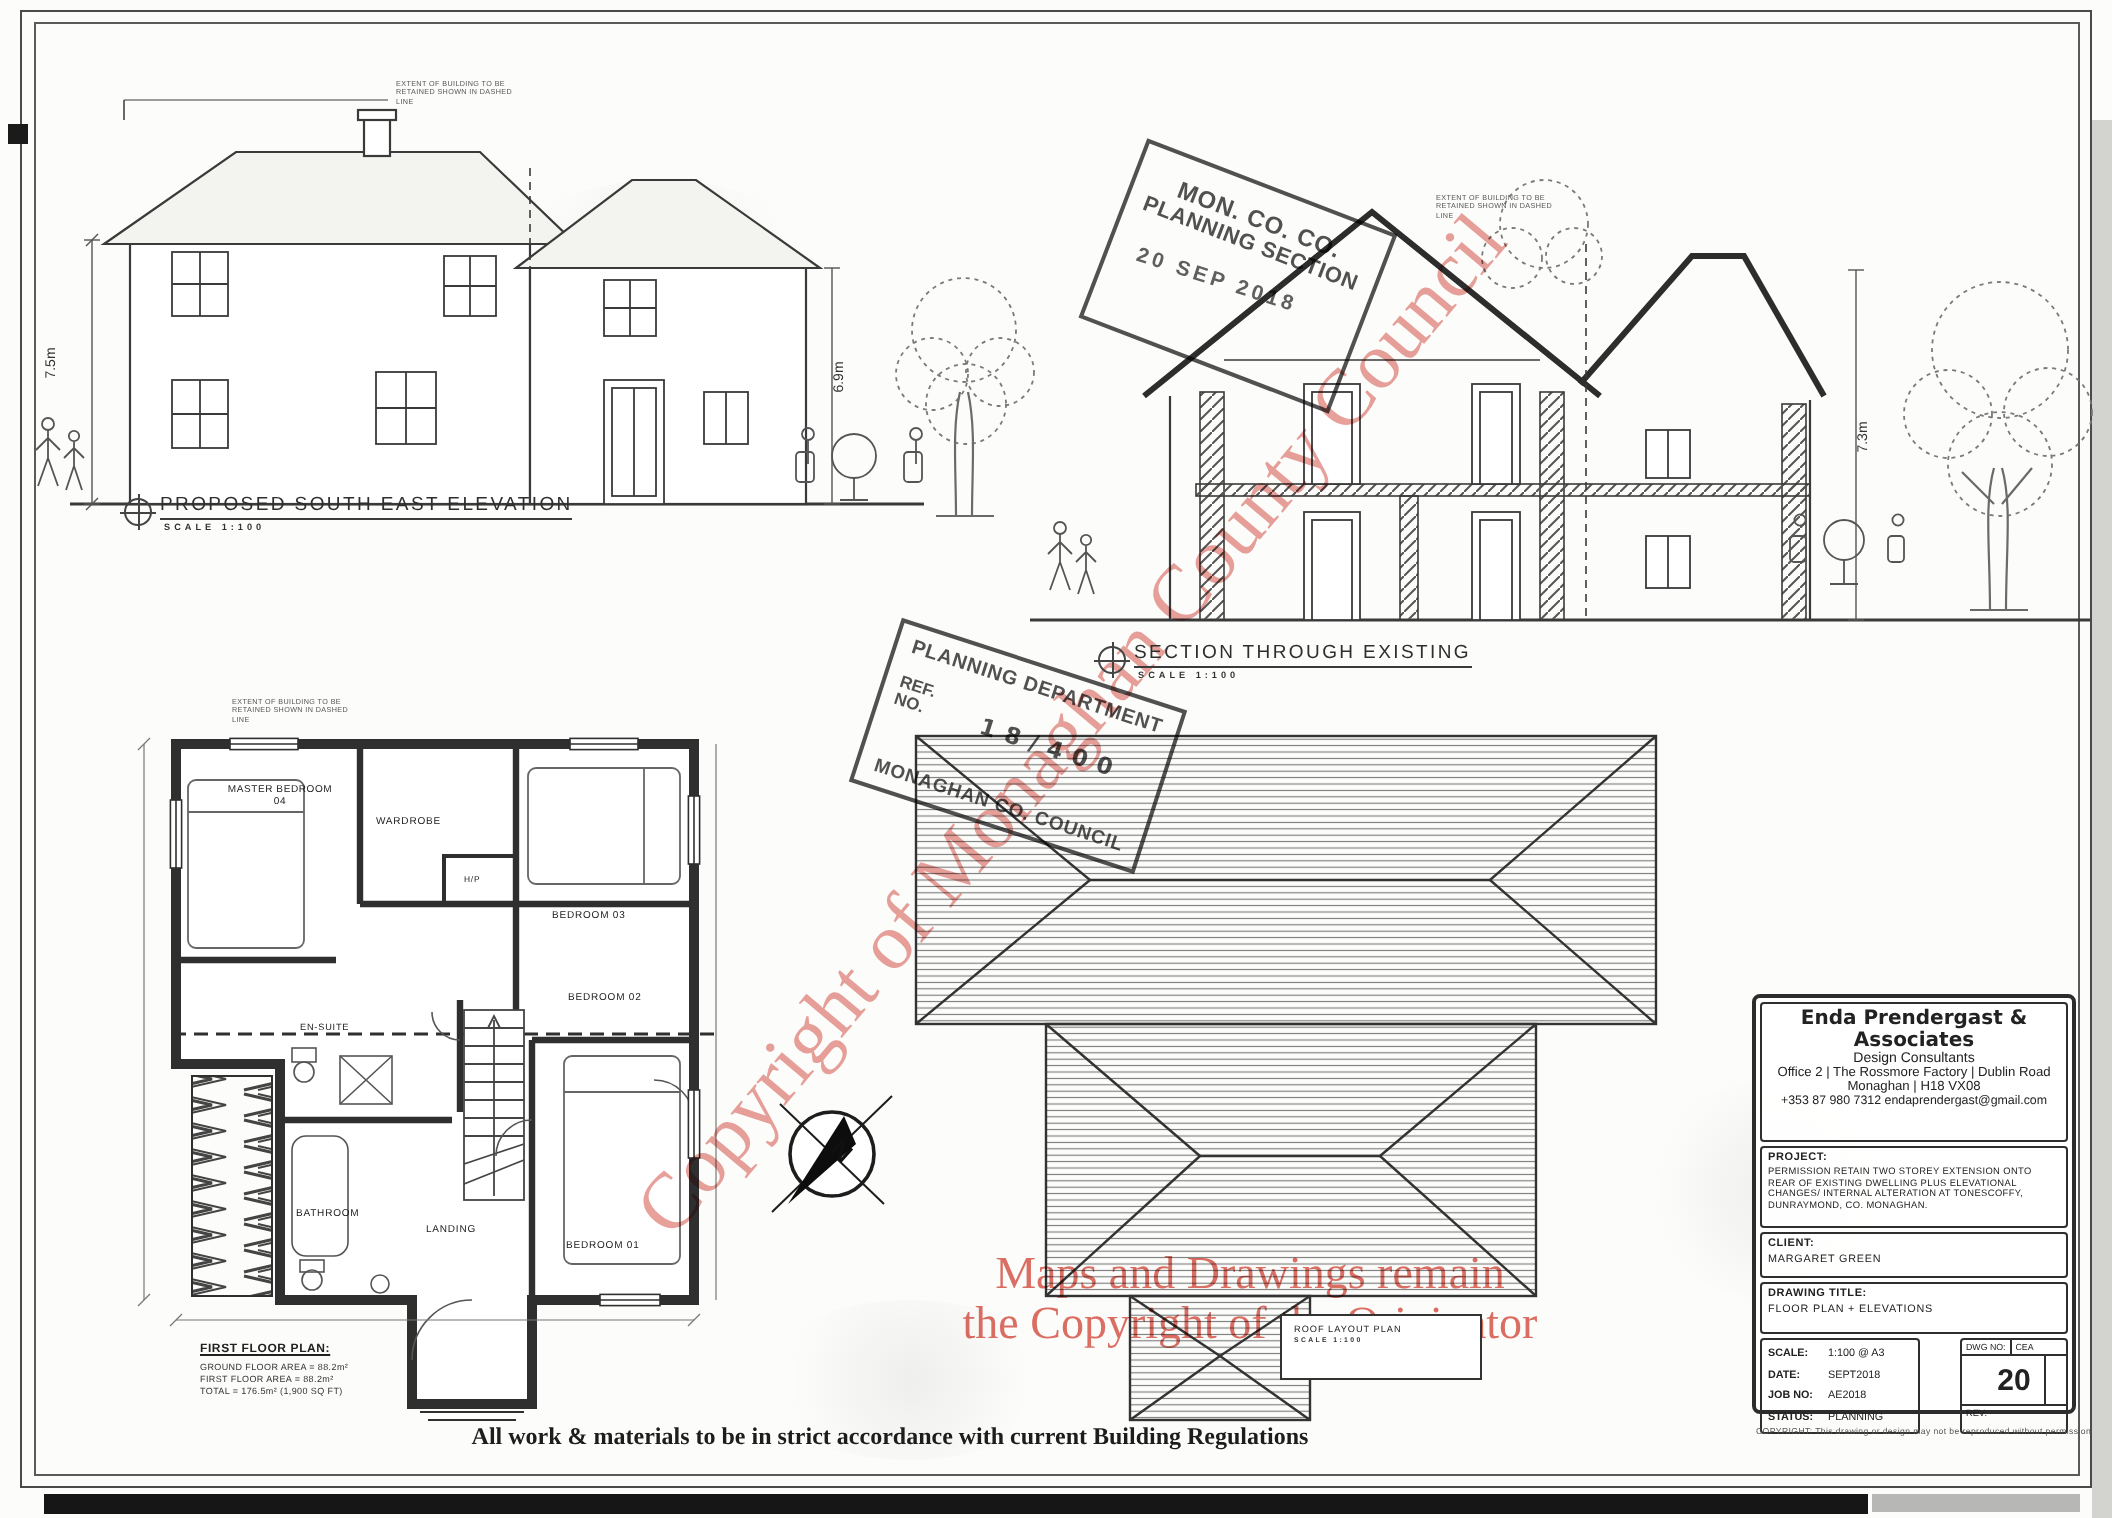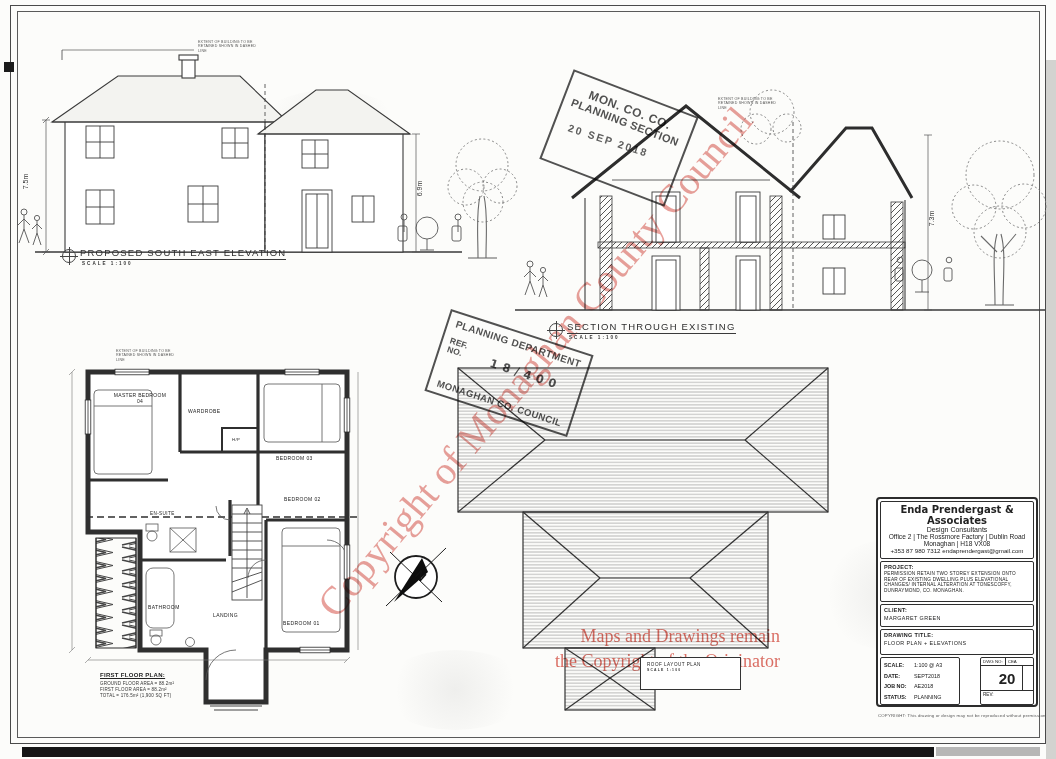--- a/index.html
+++ b/index.html
@@ -28,22 +28,22 @@
   #stamp1 .s1d{font-size:10.5px;margin:10px 0 0 14px;letter-spacing:2px;color:#4a4a4a;transform:rotate(-3deg);font-weight:bold;}
   #stamp2{left:434px;top:330px;width:146px;height:82px;transform:rotate(18deg);}
   #stamp2 .s2t{font-size:10px;font-weight:bold;text-align:center;margin-top:5px;letter-spacing:.4px;}
   #stamp2 .s2ref{position:absolute;left:7px;top:24px;font-size:8.5px;font-weight:bold;line-height:9px;}
   #stamp2 .s2val{position:absolute;left:52px;top:30px;font-size:11.5px;font-weight:bold;letter-spacing:5px;font-family:"DejaVu Sans",sans-serif;}
   #stamp2 .s2f{position:absolute;left:0;right:0;bottom:4px;font-size:9.5px;font-weight:bold;text-align:center;letter-spacing:.4px;}
   
   .wm-diag{position:absolute;left:535px;top:362px;transform:translate(-50%,-50%) rotate(-50deg);
            font-family:"Liberation Serif",serif;font-size:40px;color:rgba(214,82,72,.55);
            white-space:nowrap;mix-blend-mode:multiply;}
-  .wm-red{position:absolute;left:470px;top:624px;width:310px;text-align:right;
-          font-family:"Liberation Serif",serif;font-size:18px;line-height:25px;
+  .wm-red{position:absolute;left:470px;top:624px;width:310px;text-align:center;
+          font-family:"Liberation Serif",serif;font-size:23px;line-height:25px;
           color:rgba(211,70,58,.78);mix-blend-mode:multiply;}
   .wm-portal{position:absolute;left:14px;top:700px;font-size:35px;color:#b0b0ae;opacity:.65;
              letter-spacing:1px;font-family:"Liberation Sans",sans-serif;}
   .reg-note{position:absolute;left:225px;top:711px;width:440px;text-align:center;
             font-family:"Liberation Serif",serif;font-weight:bold;font-size:12px;color:#1d1d1d;}
   
   #tblock{position:absolute;left:876px;top:497px;width:162px;height:210px;border:2px solid #2c2c2c;
           border-radius:4px;background:rgba(255,255,255,.9);padding:2px;box-sizing:border-box;
           color:#222;}
   #tblock .sec{border:1.2px solid #2e2e2e;border-radius:2px;margin-bottom:2px;padding:2px 3px;box-sizing:border-box;}
@@ -367,20 +367,21 @@
     <g stroke="#444" stroke-width="0.8">
       <line x1="62" y1="50" x2="62" y2="60"></line>
     </g>
   </svg>
 
   <div class="wm-diag">Copyright of Monaghan County Council</div>
   <div class="wm-red">
     <div>Maps and Drawings remain</div>
     <div>the Copyright of the Originator</div>
   </div>
+  <div class="reg-note">All work &amp; materials to be in strict accordance with current Building Regulations</div>
 
   <div class="crosshair" style="left:62px;top:249px;"></div>
   <div class="lbl dwg-title" style="left:80px;top:247px;text-align:center;">PROPOSED SOUTH EAST ELEVATION</div>
   <div class="lbl dwg-scale" style="left:82px;top:261px;">SCALE 1:100</div>
   <div class="dim" style="left:18px;top:178px;">7.5m</div>
   <div class="dim" style="left:412px;top:185px;">6.9m</div>
   <div class="lbl tinynote" style="left:198px;top:40px;">EXTENT OF BUILDING TO BE RETAINED SHOWN IN DASHED LINE</div>
 
   <div class="crosshair" style="left:549px;top:323px;"></div>
   <div class="lbl dwg-title" style="left:567px;top:321px;">SECTION THROUGH EXISTING</div>
@@ -422,21 +423,21 @@
     <div class="s2t">PLANNING DEPARTMENT</div>
     <div class="s2ref">
       <div>REF.</div>
       <div>NO.</div>
     </div>
     <div class="s2val">18/400</div>
     <div class="s2f">MONAGHAN CO. COUNCIL</div>
   </div>
 
   <div id="tblock">
-    <div class="sec" style="height:58px;">
+    <div class="sec" style="height:70px;">
       <div class="company">Enda Prendergast &amp; Associates</div>
       <div class="sub">Design Consultants</div>
       <div class="addr">Office 2 | The Rossmore Factory | Dublin Road</div>
       <div class="addr">Monaghan | H18 VX08</div>
       <div class="contact">+353 87 980 7312 endaprendergast@gmail.com</div>
     </div>
     <div class="sec" style="height:41px;">
       <div class="slab">PROJECT:</div>
       <div class="stext">PERMISSION RETAIN TWO STOREY EXTENSION ONTO REAR OF EXISTING DWELLING PLUS ELEVATIONAL CHANGES/ INTERNAL ALTERATION AT TONESCOFFY, DUNRAYMOND, CO. MONAGHAN.</div>
     </div>

